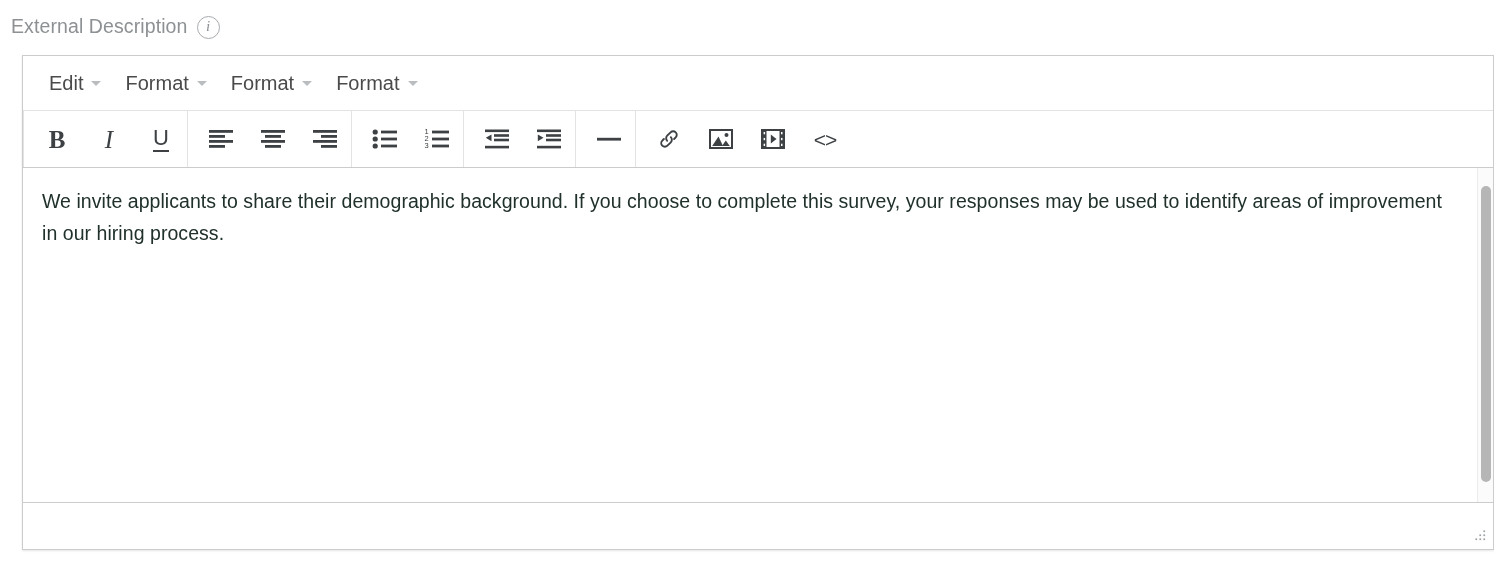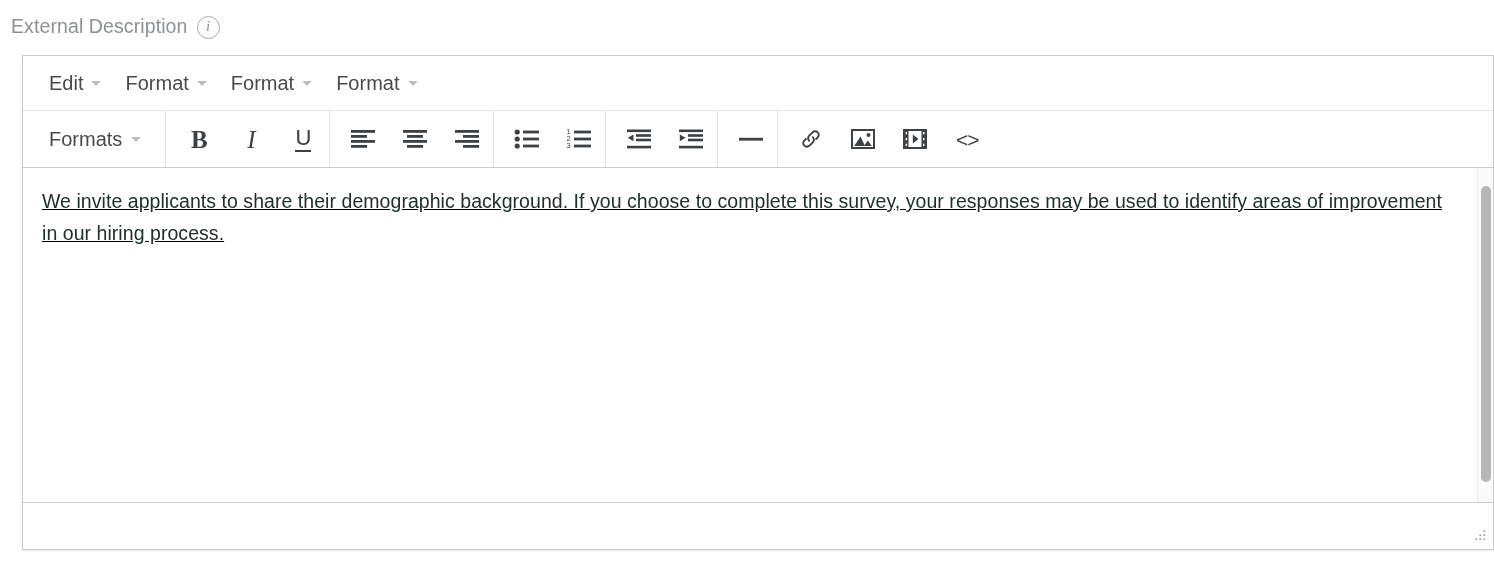--- a/index.html
+++ b/index.html
@@ -170,21 +170,20 @@
     line-height: 1;
   }
 
   
   .content-wrap {
     position: relative;
     height: 334px;
     background: #ffffff;
     border-bottom: 1px solid #cccccc;
     overflow: hidden;
-    text-decoration: underline;
   }
   .content-body {
     padding: 17px 40px 0 19px;
     font-size: 19.5px;
     line-height: 32px;
     color: #20312b;
     letter-spacing: 0.05px;
   }
   .scrollbar-track {
     position: absolute;
@@ -255,24 +254,20 @@
       <span class="caret"></span>
     </div>
     <div class="menu-item">
       <span class="menu-label">Format</span>
       <span class="caret"></span>
     </div>
   </div>
 
   <div class="toolbar">
 
-    <div class="formats-btn">
-      <span class="formats-label">Formats</span>
-      <span class="caret"></span>
-    </div>
 
     <div class="tsep"></div>
 
     <div class="tgroup">
       <div class="tbtn first">
         <span class="glyph-b">B</span>
       </div>
       <div class="tbtn">
         <span class="glyph-i">I</span>
       </div>

